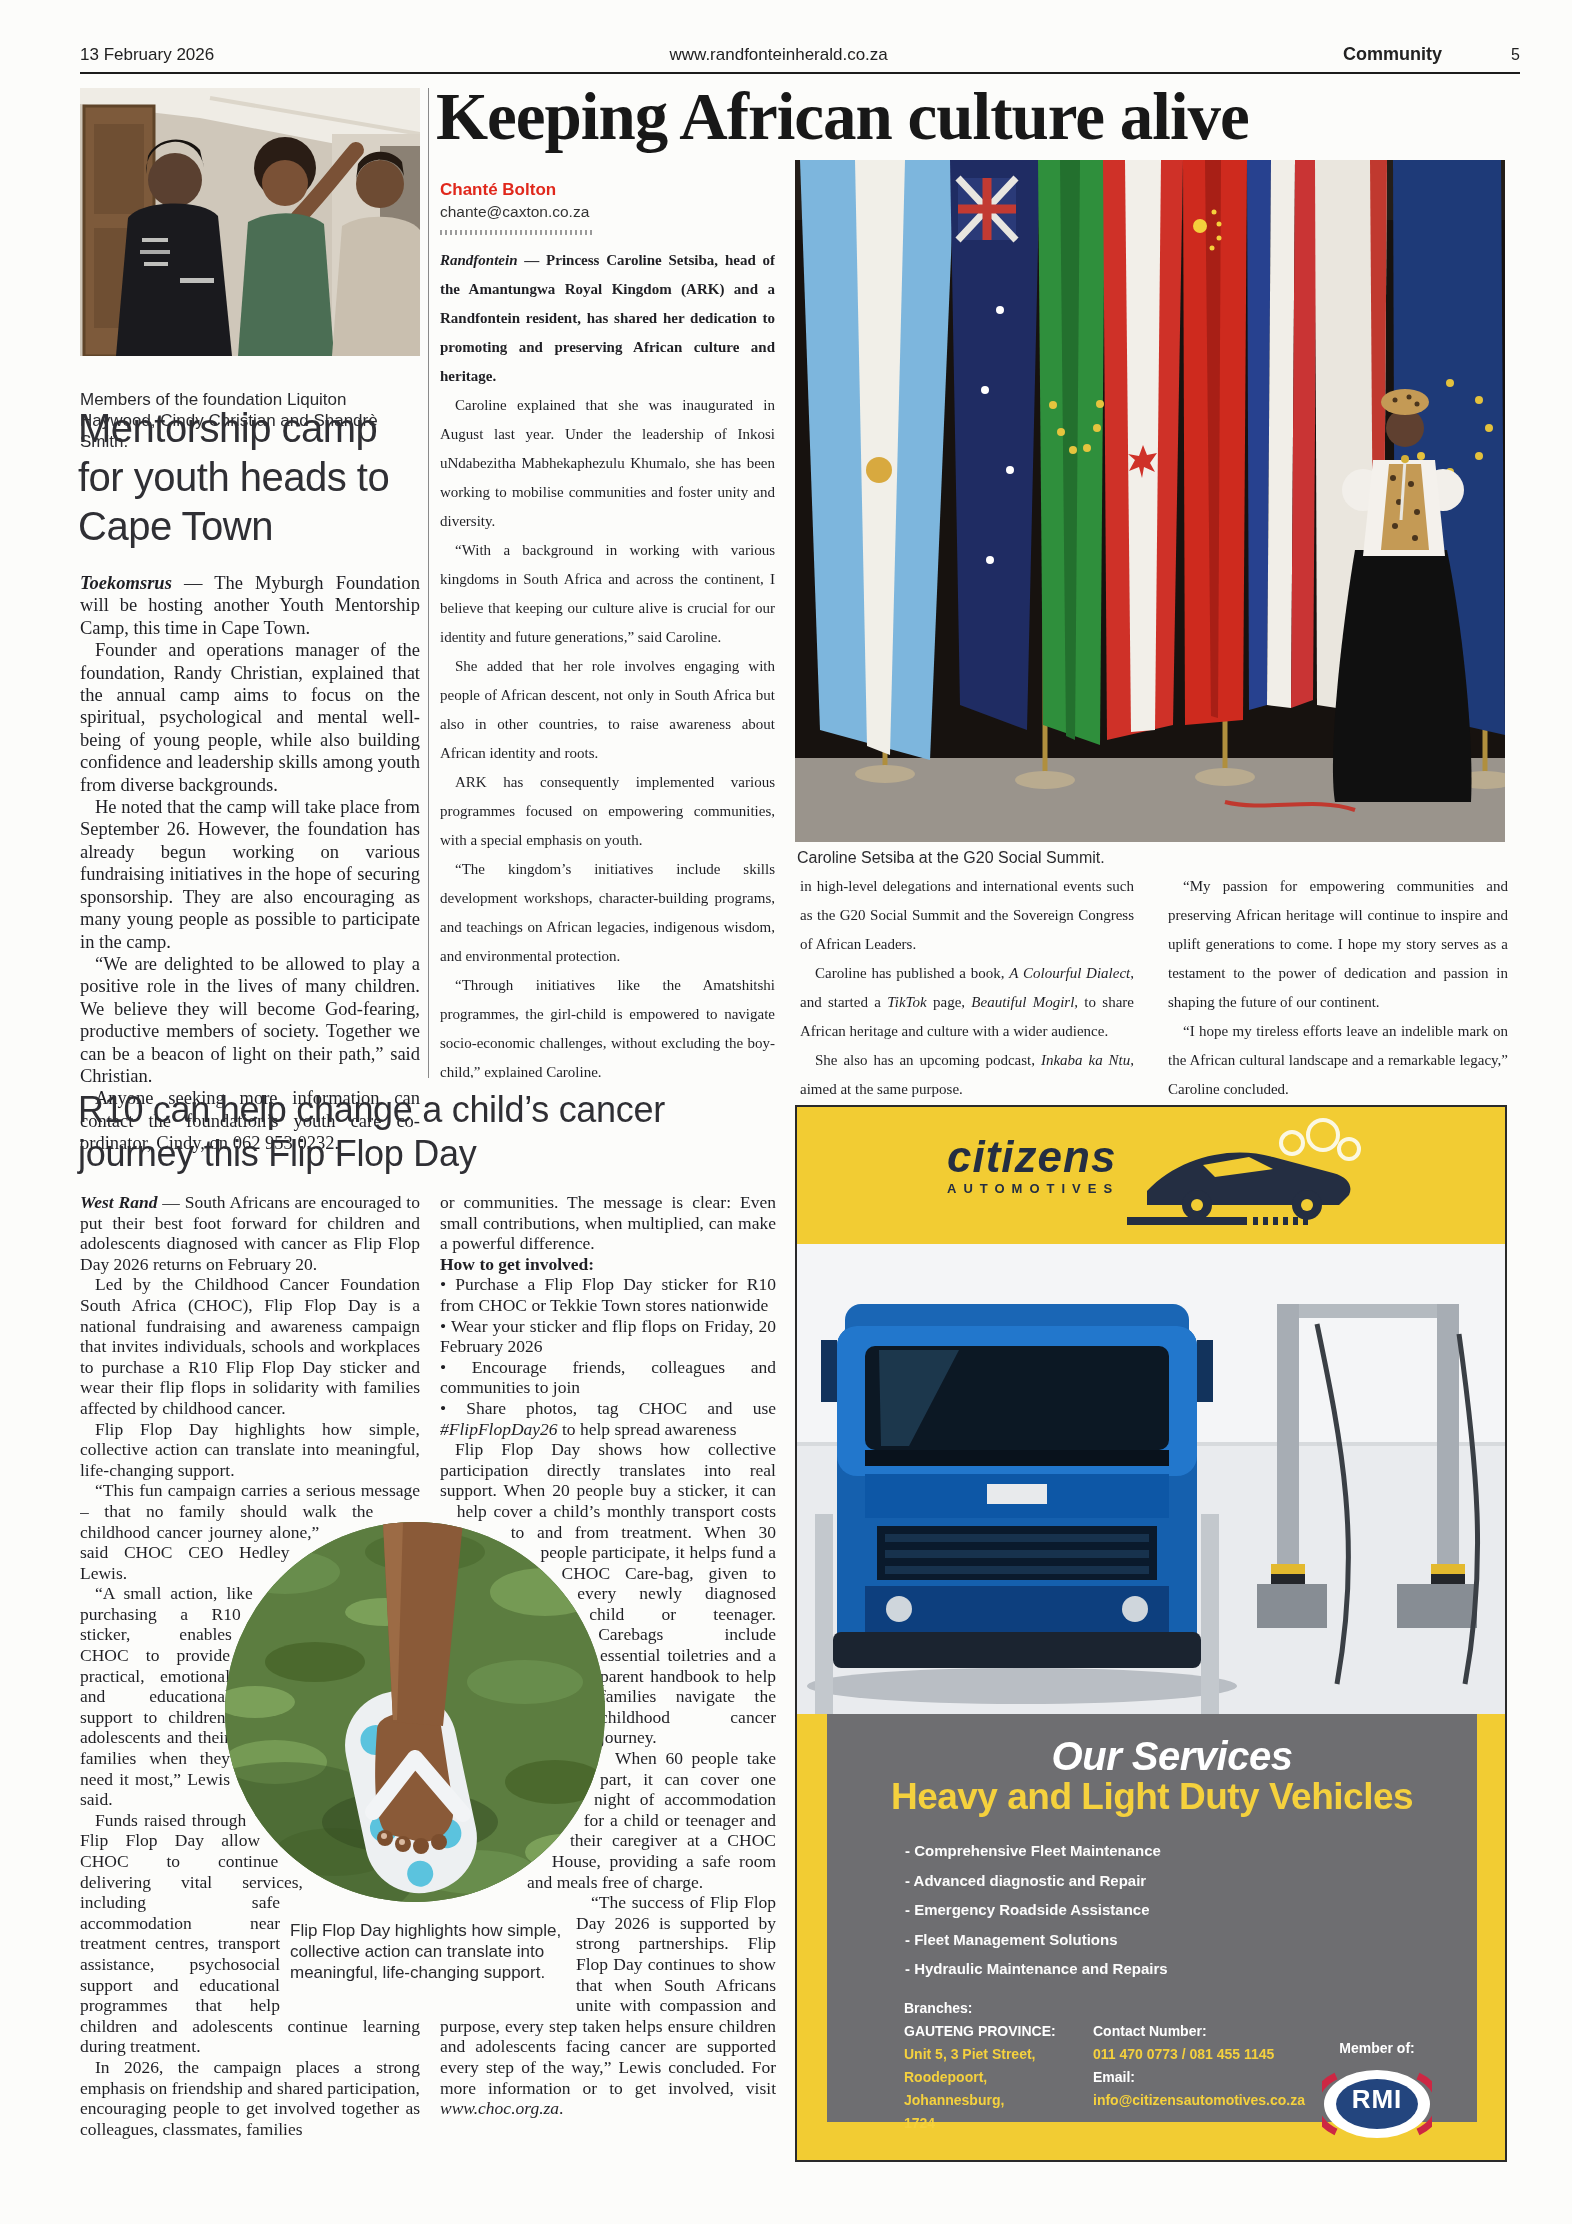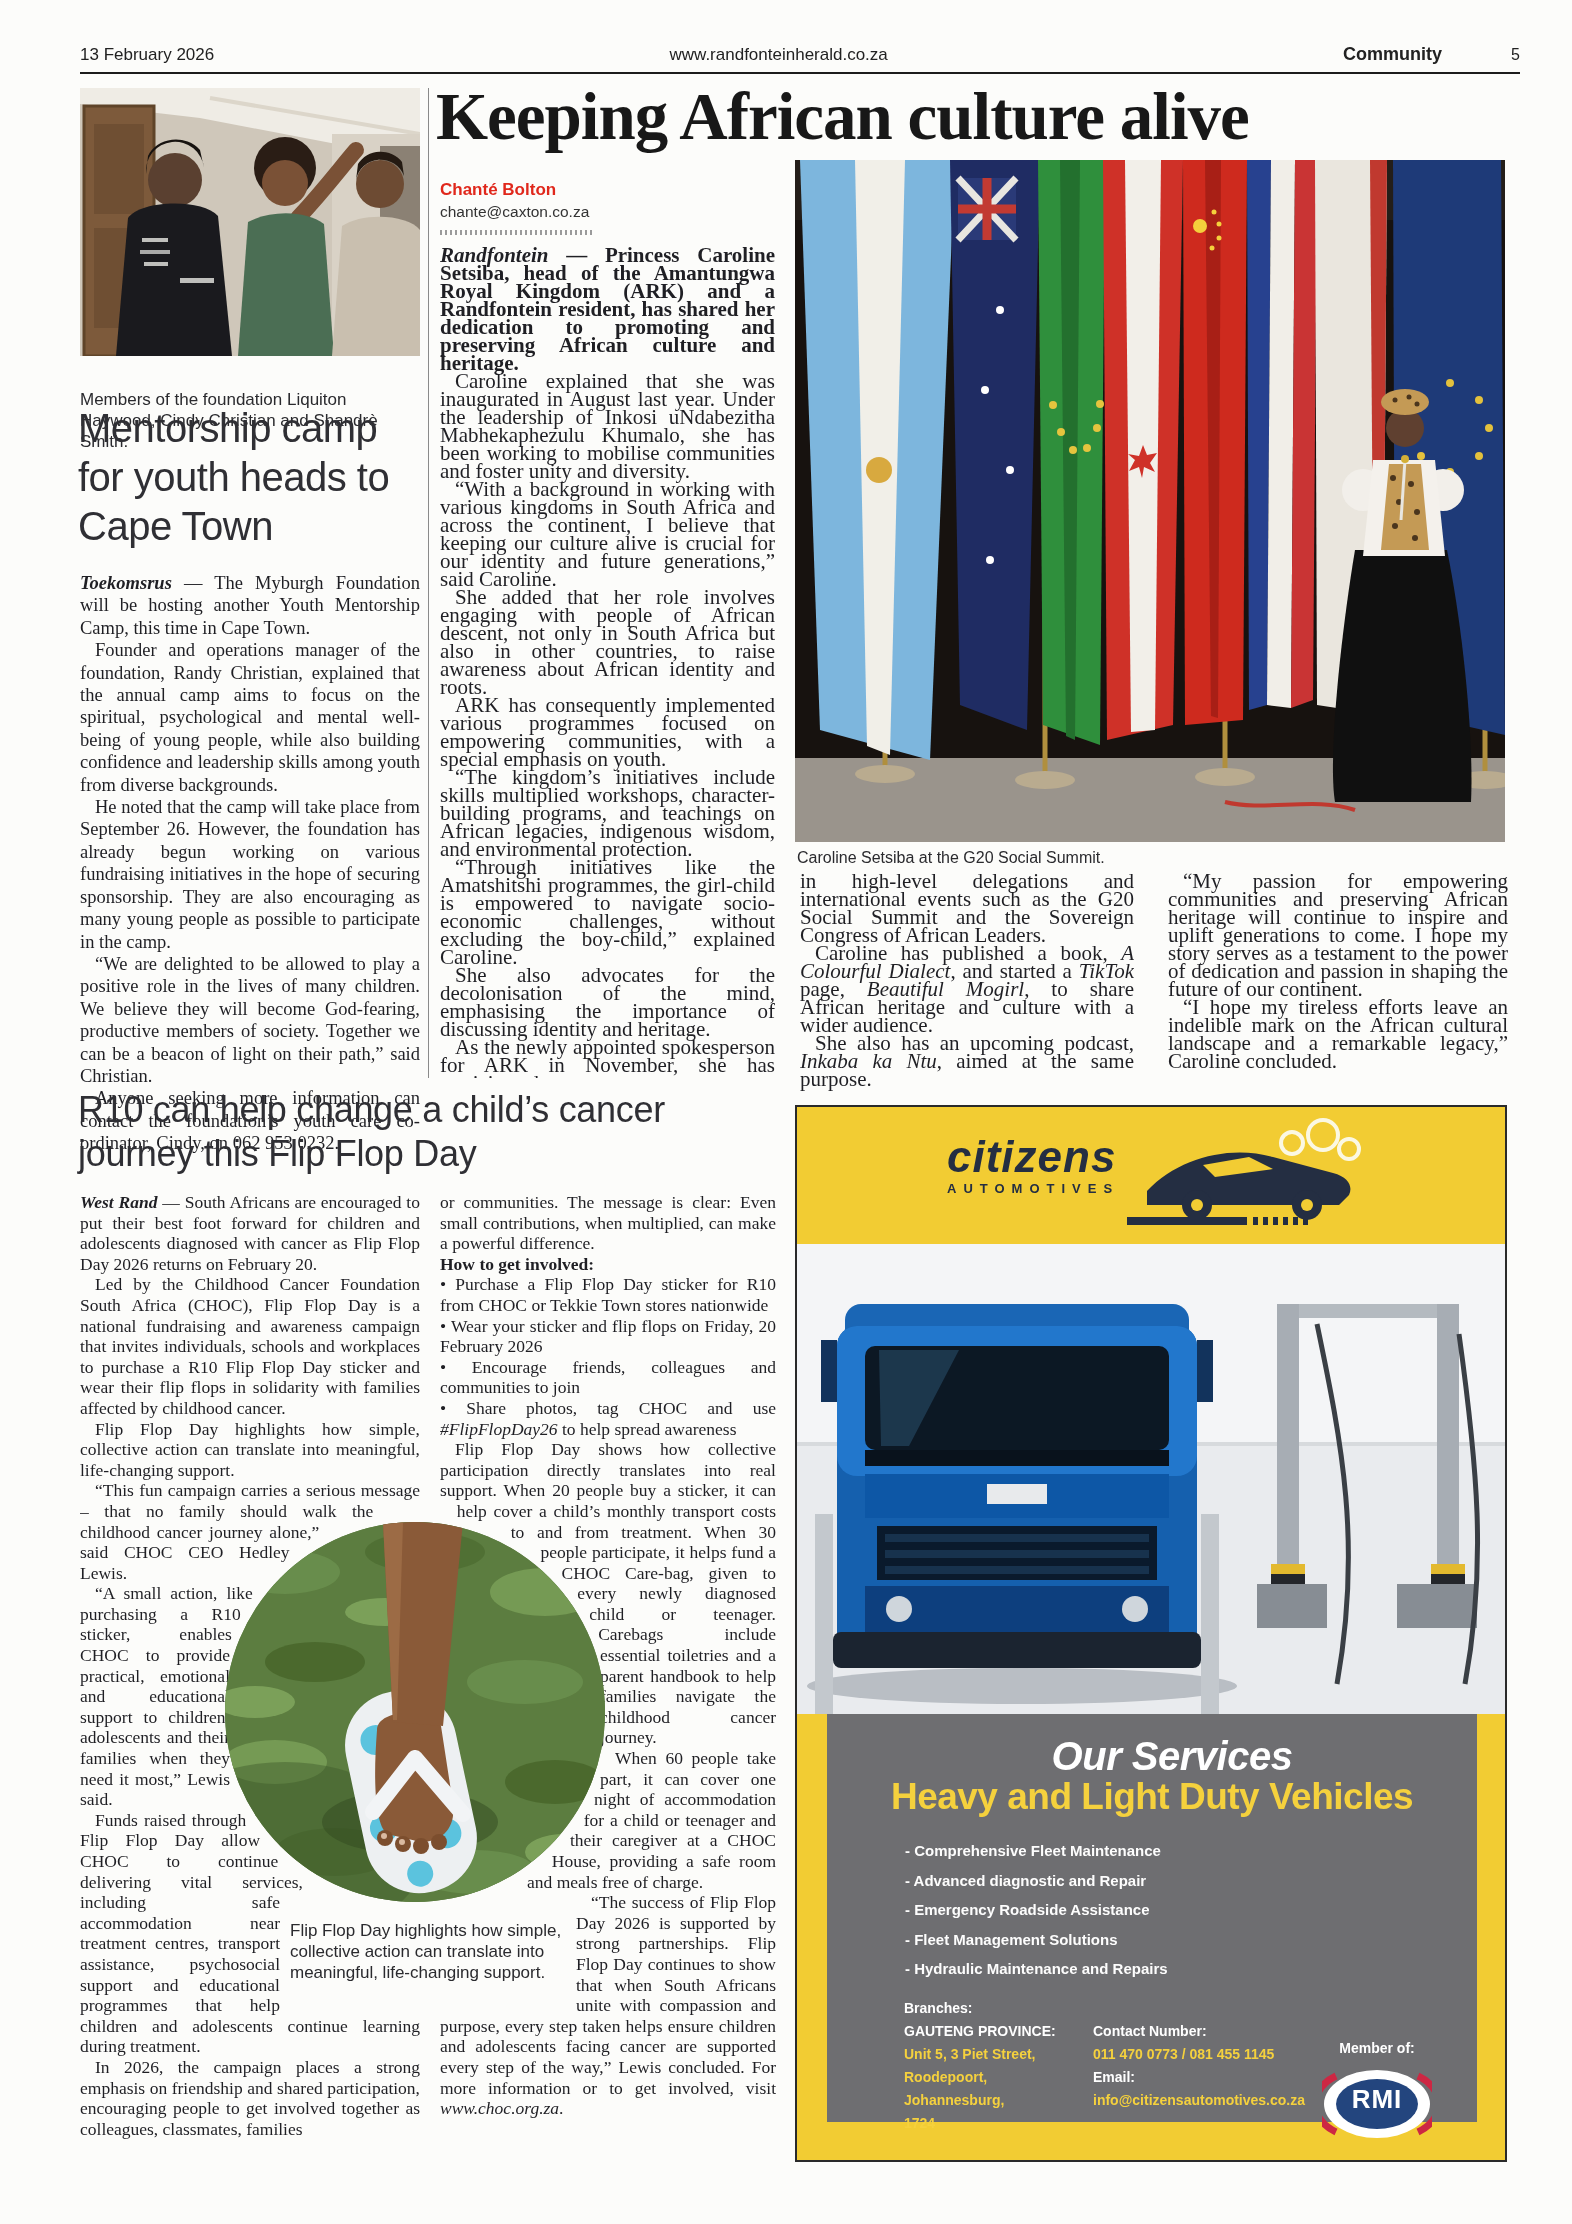--- a/index.html
+++ b/index.html
@@ -31,21 +31,21 @@
   
   .mhead{left:436px;top:80px;width:1080px;font-size:67px;line-height:72px;font-weight:bold;
          color:#181818;letter-spacing:-1px;}
   .byline-name{left:440px;top:180px;font-family:"Liberation Sans",sans-serif;font-weight:bold;
                font-size:17px;color:#e0271b;}
   .byline-mail{left:440px;top:203px;font-family:"Liberation Sans",sans-serif;font-size:15.5px;color:#333;}
   .dotrule{left:440px;top:230px;width:152px;height:5px;
            background:repeating-linear-gradient(90deg,#9a9a9a 0 2px,transparent 2px 5px);}
   .mphoto{left:795px;top:160px;width:710px;height:682px;overflow:hidden;background:#171210;}
   .mcap{left:797px;top:848px;width:700px;font-size:16px;line-height:20px;}
-  .mcol{font-size:21px;line-height:18px;}
+  .mcol{font-size:15px;line-height:29px;}
   .mcol1{left:440px;top:246px;width:335px;height:832px;overflow:hidden;}
   .mcol2{left:800px;top:872px;width:334px;height:230px;overflow:hidden;}
   .mcol3{left:1168px;top:872px;width:340px;height:230px;overflow:hidden;}
   
   .bhead{left:78px;top:1088px;width:660px;font-family:"Liberation Sans",sans-serif;
          font-size:36px;line-height:44px;color:#2f2f34;letter-spacing:-.3px;}
   .bcol{font-size:17.5px;line-height:20.6px;}
   .bcol1{left:80px;top:1192px;width:340px;height:975px;overflow:hidden;}
   .bcol2{left:440px;top:1192px;width:336px;height:975px;overflow:hidden;}
   .wrapA1{float:right;width:190px;height:703px;shape-outside:circle(195px at 185px 520px);}
@@ -215,21 +215,21 @@
     </svg>
   </div>
   <div class="abs caption mcap">Caroline Setsiba at the G20 Social Summit.</div>
 
   <div class="abs mcol mcol1">
       <p class="para lede"><span class="s-bi">Randfontein</span><span class="s-b">&nbsp;— Princess Caroline Setsiba, head of the Amantungwa Royal Kingdom (ARK) and a Randfontein resident, has shared her dedication to promoting and preserving African culture and heritage.</span></p>
       <p class="para ind"><span>Caroline explained that she was inaugurated in August last year. Under the leadership of Inkosi uNdabezitha Mabhekaphezulu Khumalo, she has been working to mobilise communities and foster unity and diversity.</span></p>
       <p class="para ind"><span>“With a background in working with various kingdoms in South Africa and across the continent, I believe that keeping our culture alive is crucial for our identity and future generations,” said Caroline.</span></p>
       <p class="para ind"><span>She added that her role involves engaging with people of African descent, not only in South Africa but also in other countries, to raise awareness about African identity and roots.</span></p>
       <p class="para ind"><span>ARK has consequently implemented various programmes focused on empowering communities, with a special emphasis on youth.</span></p>
-      <p class="para ind"><span>“The kingdom’s initiatives include skills multiplied workshops, character-building programs, and teachings on African legacies, indigenous wisdom, and environmental protection.</span></p>
+      <p class="para ind"><span>“The kingdom’s initiatives include skills development workshops, character-building programs, and teachings on African legacies, indigenous wisdom, and environmental protection.</span></p>
       <p class="para ind"><span>“Through initiatives like the Amatshitshi programmes, the girl-child is empowered to navigate socio-economic challenges, without excluding the boy-child,” explained Caroline.</span></p>
       <p class="para ind"><span>She also advocates for the decolonisation of the mind, emphasising the importance of discussing identity and heritage.</span></p>
       <p class="para ind"><span>As the newly appointed spokesperson for ARK in November, she has participated</span></p>
     </div>
   <div class="abs mcol mcol2">
       <p class="para cont"><span>in high-level delegations and international events such as the G20 Social Summit and the Sovereign Congress of African Leaders.</span></p>
       <p class="para ind"><span>Caroline has published a book, </span><span class="s-i">A Colourful Dialect</span><span>, and started a </span><span class="s-i">TikTok</span><span> page, </span><span class="s-i">Beautiful Mogirl</span><span>, to share African heritage and culture with a wider audience.</span></p>
       <p class="para ind"><span>She also has an upcoming podcast, </span><span class="s-i">Inkaba ka Ntu</span><span>, aimed at the same purpose.</span></p>
     </div>
   <div class="abs mcol mcol3">

